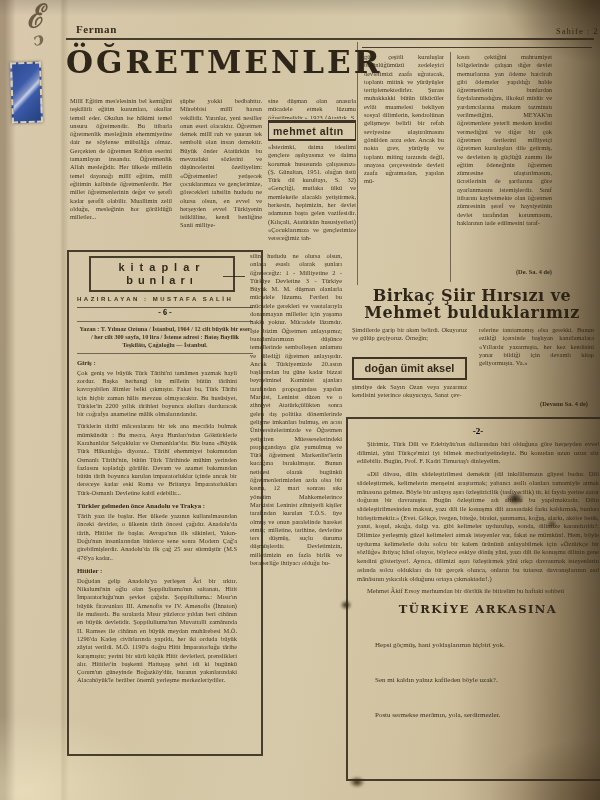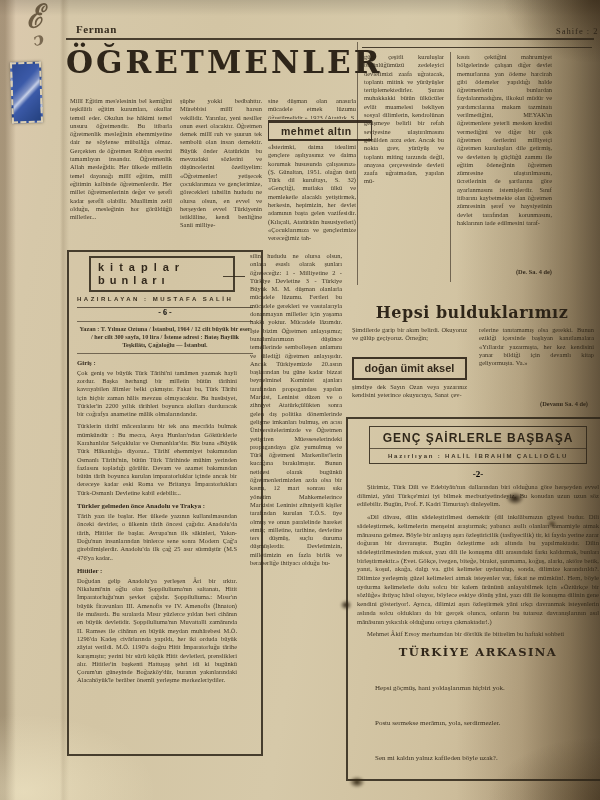--- a/index.html
+++ b/index.html
@@ -21,25 +21,25 @@
   .coltext::first-letter{}
   .abs{position:absolute;}
   .rule{position:absolute;background:rgba(48,39,26,.85);}
   .vrule{position:absolute;width:1px;background:rgba(48,39,26,.6);}
   .masthead-name{font:bold 11px/12px "Liberation Serif", serif;letter-spacing:.6px;}
   .pageno{font:8.5px/10px "Liberation Serif", serif;letter-spacing:1px;}
   .headline{font:bold 31px/36px "DejaVu Serif", serif;letter-spacing:3px;text-align:center;
             color:rgba(38,30,18,.95);}
   .bybox{border:1.5px solid rgba(45,36,23,.9);border-top-width:3px;border-bottom-width:2px;
          font:bold 10.5px/12px "Liberation Sans", sans-serif;letter-spacing:.5px;
-         padding:2px 12px;color:rgba(40,31,19,.95);background:rgba(255,250,235,.08);}
+         padding:2px 4px;color:rgba(40,31,19,.95);background:rgba(255,250,235,.08);}
   .siir-head{font:bold 16px/19px "DejaVu Serif", serif;text-align:center;letter-spacing:.5px;
              color:rgba(38,30,18,.95);}
   .kit-box{border:2px solid rgba(45,36,23,.85);}
-  .kit-title{font:bold 11px/13px "Liberation Sans", sans-serif;text-align:left;
+  .kit-title{font:bold 11px/13px "Liberation Sans", sans-serif;text-align:center;
              color:rgba(40,31,19,.95);}
   .kit-haz{font:bold 6px/9px "Liberation Sans", sans-serif;letter-spacing:2.5px;
            color:rgba(44,35,22,.92);border-bottom:1px solid rgba(48,39,26,.7);padding:3px 0 3px 0;}
   .kit-series{font:bold 15px/17px "DejaVu Serif", serif;letter-spacing:2.5px;text-align:center;
               color:rgba(40,31,19,.95);}
   .kit-inst{font:bold 8px/10px "Liberation Serif", serif;text-align:center;}
   .kit-credits{font:bold 6.2px/8.2px "Liberation Serif", serif;text-align:center;
                border-top:1px solid rgba(48,39,26,.6);border-bottom:1px solid rgba(48,39,26,.6);
                padding:3px 2px;color:rgba(44,35,22,.9);}
   .kit-sub{font:bold 6.8px/9px "Liberation Serif", serif;color:rgba(42,33,21,.95);margin-top:4px;}
@@ -90,46 +90,43 @@
   <div class="abs coltext" style="left:268px;top:143px;width:88px;height:105px;">«İsterimki, daima idealimi gençlere aşılıyasınız ve daima korumak hususunda çalışasınız» (Ş. Günaltan, 1951. olağan üstü Türk dil kurultayı, S. 32) «Gençliği, mutlaka ülkü ve memleketle alacaklı yetiştirmek, herkesin, hepimizin, her devlet adamının başta gelen vazifesidir. (Kılıçali, Atatürkün hususiyetleri) «Çocuklarımıza ve gençlerimize vereceğimiz tah-</div>
   <div class="abs coltext" style="left:250px;top:252px;width:92px;height:540px;">silin hududu ne olursa olsun, onlara esaslı olarak şunları öğreteceğiz: 1 - Milliyetine 2 - Türkiye Devletine 3 - Türkiye Büyük M. M. düşman olanlarla mücadele lüzumu. Fertleri bu mücadele gerekleri ve vasıtalarıyla donanmayan milletler için yaşama hakkı yoktur. Mücadele lâzımdır. İşte bizim Öğretmen anlayışımız; bunalımlarımızın düşünce temellerinde sembolleşen anlamını ve dilediği öğretmen anlayışıdır. Ancak Türkiyemizde 20.asrın başlarından bu güne kadar bizzat beynelminel Kominist ajanları tarafından propogandası yapılan Markist, Leninist düzen ve o zihniyet Atatürkçülükten sonra gelen dış politika dönemlerinde gelişme imkanları bulmuş, en acısı Üniversitelerimizde ve Öğretmen yetiştiren Müesseselerindeki propagandaya göz yumulmuş ve Türk öğretmeni Markenlist'lerin kucağına bırakılmıştır. Bunun neticesi olarak bugünkü öğretmenlerimizden azda olsa bir kısmı, 12 mart sonrası sıkı yönetim Mahkemelerince Markisist Leninist zihniyetli kişiler tarafından kurulan T.Ö.S. üye olmuş ve onun paralelinde hareket etmiş; milletine, tarihine, devletine ters düşmüş, suçlu duruma düşmüşlerdir. Devletimizin, milletimizin en fazla birlik ve beraberliğe ihtiyacı olduğu bu-</div>
 
   <div class="vrule" style="left:357px;top:42px;height:243px;"></div>
   <div class="rule" style="left:362px;top:47px;width:230px;height:1.2px;"></div>
   <div class="vrule" style="left:450px;top:52px;height:230px;"></div>
   <div class="abs coltext" style="left:364px;top:53px;width:80px;height:228px;">gün çeşitli kuruluşlar bütünlüğümüzü zedeleyici devletimizi zaafa uğratacak, toplantı mitink ve yürüyüşler tertiplemektedirler. Şurası muhakkakki bütün ülkücüler evlât muamelesi bekliyen sosyal dilimlerin, kendrolünan gelişmeye belirli bir refah seviyesine ulaştırılmasını gönülden arzu eder. Ancak bu nokta grev, yürüyüş ve toplantı miting tarzında değil, anayasa çerçevesinde devleti zaafa uğratmadan, yapılan mü-</div>
   <div class="abs coltext" style="left:457px;top:53px;width:95px;height:213px;">kısıtı çektiğini mahrumiyet bölgelerinde çalışan diğer devlet memurlarına yan ödeme harcirah gibi ödemeler yapıldığı halde öğretmenlerin bunlardan faydalanmadığını, ilkokul müdür ve yardımcılarına makam tazminatı verilmediğini, MEYAK'ın öğretmenlere yeterli mesken kredisi vermediğini ve diğer bir çok öğretmen dertlerini milliyetçi öğretmen kuruluşları dile getirmiş, ve devletten iş güçlüğü zammı ile eğitim ödeneğinin öğretmen zümresine ulaştırılmasını, ücretlerinin de şartlarına göre ayarlanmasını istemişlerdir. Sınıf itibarını kaybetmekte olan öğretmen zümresinin şeref ve haysiyetinin devlet tarafından korunmasını, haklarının iade edilmesini taraf-</div>
   <div class="abs cont" style="left:457px;top:268px;width:95px;">(De. Sa. 4 de)</div>
 
-  <div class="abs siir-head" style="left:352px;top:303px;width:240px;">Hepsi bulduklarımız</div>
+  <div class="abs siir-head" style="left:352px;top:286px;width:240px;">Birkaç Şiir Hırsızı ve</div>
+  <div class="abs siir-head" style="left:352px;top:303px;width:240px;">Mehmet bulduklarımız</div>
   <div class="abs" style="left:352px;top:326px;width:240px;height:88px;display:flex;gap:12px;">
     <div style="width:115px;">
       <div class="coltext" style="width:115px;height:28px;">Şimdilerde garip bir akım belirdi. Okuyoruz ve gülüp geçiyoruz. Örneğin;</div>
       <div class="dbox">doğan ümit aksel</div>
       <div class="coltext" style="width:115px;height:30px;">şimdiye dek Sayın Ozan veya yazarınız kendisini yeterince okuyucuya, Sanat çev-</div>
     </div>
     <div style="width:115px;">
       <div class="coltext" style="width:115px;height:70px;">relerine tanıtamamış olsa gerekki. Bunun eziklği içersinde başlıyan kanıtlamalara «Yıllardır yazarmışta, her kez kendisini yanar bildiği için devamlı kitap geliyormuşta. Va.»</div>
       <div class="cont" style="margin-top:4px;margin-right:6px;">(Devamı Sa. 4 de)</div>
     </div>
   </div>
 
   <div class="abs genc-box" style="left:346px;top:417px;width:242px;height:356px;padding:2px 9px;overflow:hidden;">
-    <div class="genc-title-box">
-      <div class="genc-title">GENÇ ŞAİRLERLE BAŞBAŞA</div>
-      <div class="genc-haz">Hazırlıyan : HALİL İBRAHİM ÇALLIOĞLU</div>
-    </div>
     <div class="genc-inst">-2-</div>
     <div class="genc-para">Şiirimiz, Türk Dili ve Edebiyâtı'nın dallarından biri olduğuna göre herşeyden evvel dilimizi, yâni Türkçe'mizi iyi bilmek mecburiyetindeyiz. Bu konudan uzun uzun söz edilebilir. Bugün, Prof. F. Kadri Timurtaş'ı dinleyelim.</div>
     <div class="genc-para">«Dil dâvası, dilin sâdeleştirilmesi demektir (dil inkılâbımızın gâyesi budur. Dili sâdeleştirmek, kelimelerin menşeini araştırmak; yabancı asıllı olanları tamamiyle atmak mânasına gelmez. Böyle bir anlayış aşırı özleştiricilik (tasfiyecilik) tir, ki fayda yerine zarar doğuran bir davranıştır. Bugün özleştirme adı altında bu yapılmaktadır. Dilin sâdeleştirilmesinden maksat, yazı dili ile konuşma dili arasındaki farkı kaldırmak, bunları birleştirmektir.» (Evet. Gökçe, ivegen, biteğe, birakıt, şunmama, koğuş, alarkı, aktöre betik, yanıt, koşul, akağa, dalgı va. gibi kelimeler uydurulup, sonda, dilimize karandırıldı?. Dilimize yerleşmiş güzel kelimeleri atmak isteyenler var, fakat ne mümkün!. Hem, böyle uydurma kelimelerle dolu solcu bir kalem ürününü anlayabilmek için «Öztürkçe bir sözlüğe» ihtiyaç hâsıl oluyor, böylece eskiye dönüş yâni, yazı dili ile konuşma dilinin gene kendini gösteriyor!. Ayrıca, dilimizi aşırı özleştirmek yâni ırkçı davranmak isteyenlerin aslında solcu oldukları da bir gerçek olunca, onların bu tutarsız davranışlarının asıl mânâsının yıkıcılık olduğunu ortaya çıkmaktadır!.)</div>
     <div class="genc-para">Mehmet Âkif Ersoy merhumdan bir dörtlük ile bitirelim bu haftaki sohbeti</div>
     <div class="poem-title">TÜRKİYE ARKASINA</div>
     <div class="poem-line">Hepsi göçmüş, hani yoldaşlarımın hiçbiri yok.</div>
+    <div class="poem-line">Sen mi kaldın yalnız kafileden böyle uzak?.</div>
     <div class="poem-line">Postu sermekse merâmın, yola, serdirmezler.</div>
-    <div class="poem-line">Sen mi kaldın yalnız kafileden böyle uzak?.</div>
   </div>
 
   <div class="abs kit-box" style="left:67px;top:250px;width:176px;height:494px;padding:4px 8px;overflow:hidden;">
     <div class="kit-box" style="width:128px;margin-left:12px;padding:3px 7px;border-width:2px;">
       <div class="kit-title" style="letter-spacing:6px;">kitaplar</div>
       <div class="kit-title" style="letter-spacing:5px;">bunları</div>
     </div>
     <div class="kit-haz">HAZIRLAYAN : MUSTAFA SALİH</div>
     <div class="kit-inst">- 6 -</div>
     <div class="kit-credits" style="margin-top:3px;">Yazan : T. Yılmaz Oztuna / İstanbul, 1964 / 12 cilt büyük bir eser / her cilt 300 sayfa, 10 lira / İsteme adresi : Bateş Bayilik Teşkilâtı, Çağaloğlu — İstanbul.</div>

